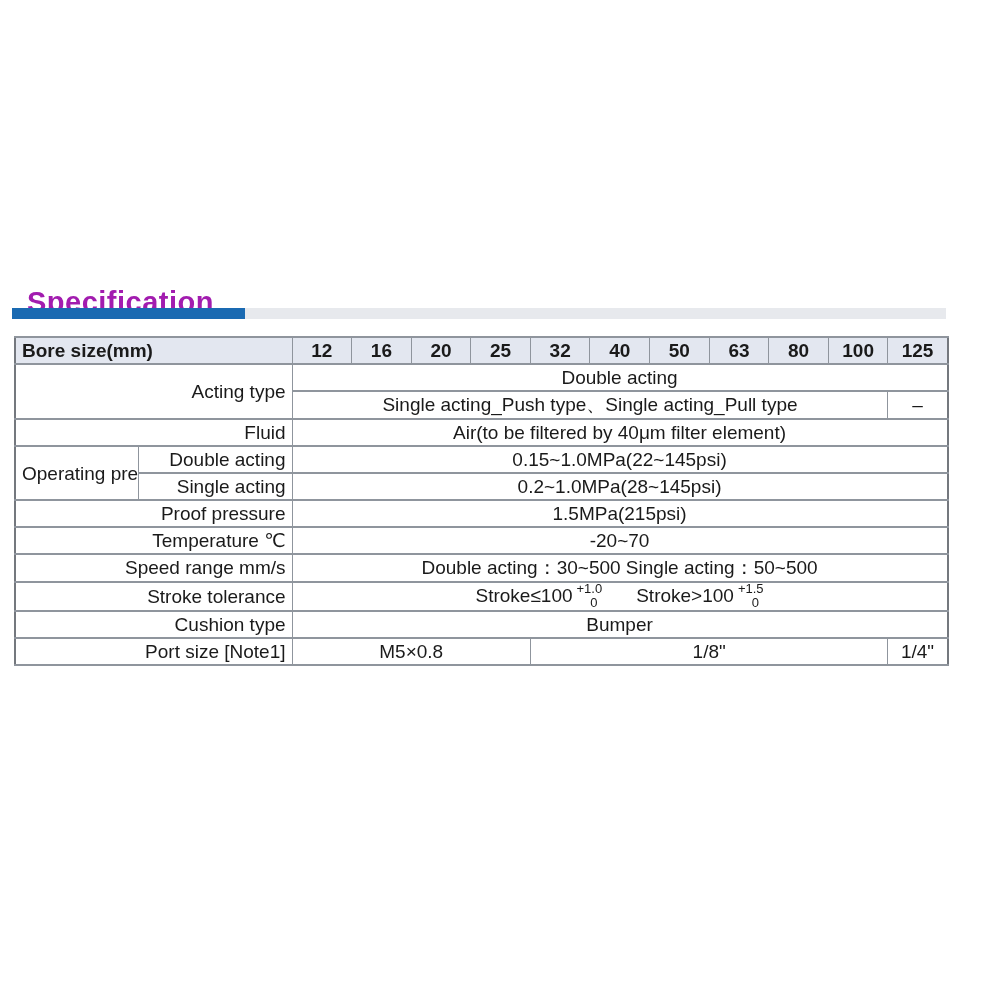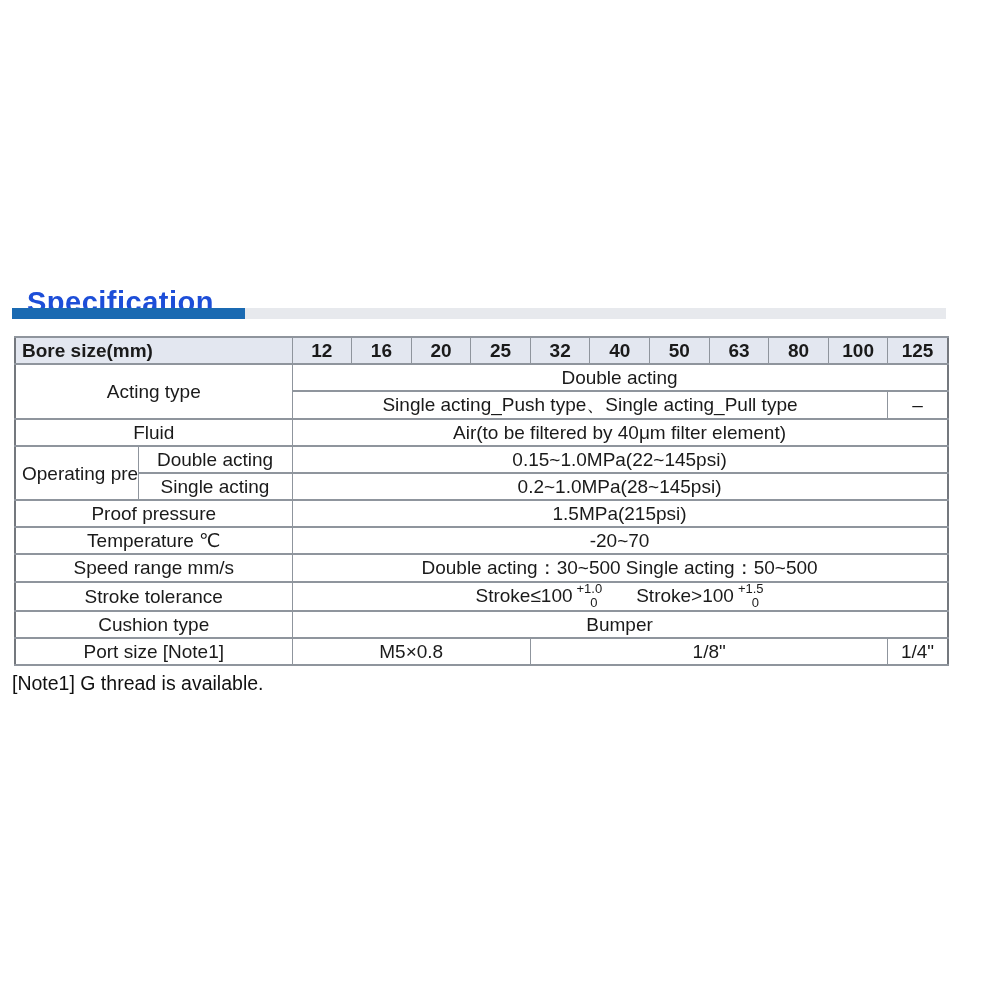--- a/index.html
+++ b/index.html
@@ -3,38 +3,38 @@
 <meta charset="utf-8">
 <style>
   html,body{margin:0;padding:0;background:#ffffff;}
   body{
     width:1000px;height:1000px;position:relative;overflow:hidden;
     font-family:"Liberation Sans","DejaVu Sans",sans-serif;
     color:#1a1a1a;
   }
   .page-title{
     position:absolute;left:27px;top:266px;
-    font-size:29px;font-weight:700;letter-spacing:0.5px;color:#1d4ed8;
+    font-size:29px;font-weight:700;letter-spacing:0.5px;color:#a21caf;
     line-height:34px;
   }
   .title-bar{position:absolute;left:12px;top:308px;width:934px;height:11px;background:#e7e9ed;}
   .title-bar .accent{position:absolute;left:0;top:0;width:233px;height:11px;background:#1a6ab2;}
   table.spec{
     position:absolute;left:14px;top:336px;width:933px;
     border-collapse:collapse;table-layout:fixed;
     font-size:19px;
   }
   table.spec{border:2px solid #74787e;}
   table.spec th,table.spec td{
     border:solid #8f959d;border-width:2px 1px;
     padding:0 6px;height:25px;vertical-align:middle;
     overflow:hidden;white-space:nowrap;
   }
   table.spec th{background:#e3e7f0;font-weight:700;}
-  .lbl{text-align:center;padding-left:8px;}
+  .lbl{text-align:right;padding-left:8px;}
   .val{text-align:center;}
   .corner{text-align:left;padding-left:8px;}
   .wrap{white-space:normal;line-height:25px;}
   .prewrap{white-space:pre-wrap;margin-top:7px;}
   .tol{display:inline-block;vertical-align:middle;font-size:13px;line-height:1.05;text-align:center;position:relative;top:-1px;margin-left:4px;}
   .tol .t-sup{display:block;}
   .tol .t-sub{display:block;margin-left:9px;}
   .tol-gap{margin-left:34px;}
   .notes{position:absolute;left:12px;top:671px;font-size:19.5px;line-height:25.5px;color:#111;}
 </style>
@@ -134,14 +134,13 @@
   <tr>
     <td colspan="2" class="lbl prewrap">Port size  [Note1]</td>
     <td colspan="4" class="val">M5×0.8</td>
     <td colspan="6" class="val">1/8"</td>
     <td colspan="1" class="val">1/4"</td>
   </tr>
 </tbody>
   </table>
 
 <div class="notes">
-  <div>[Note1] G thread is available.</div>
 </div>
 
 </body></html>

